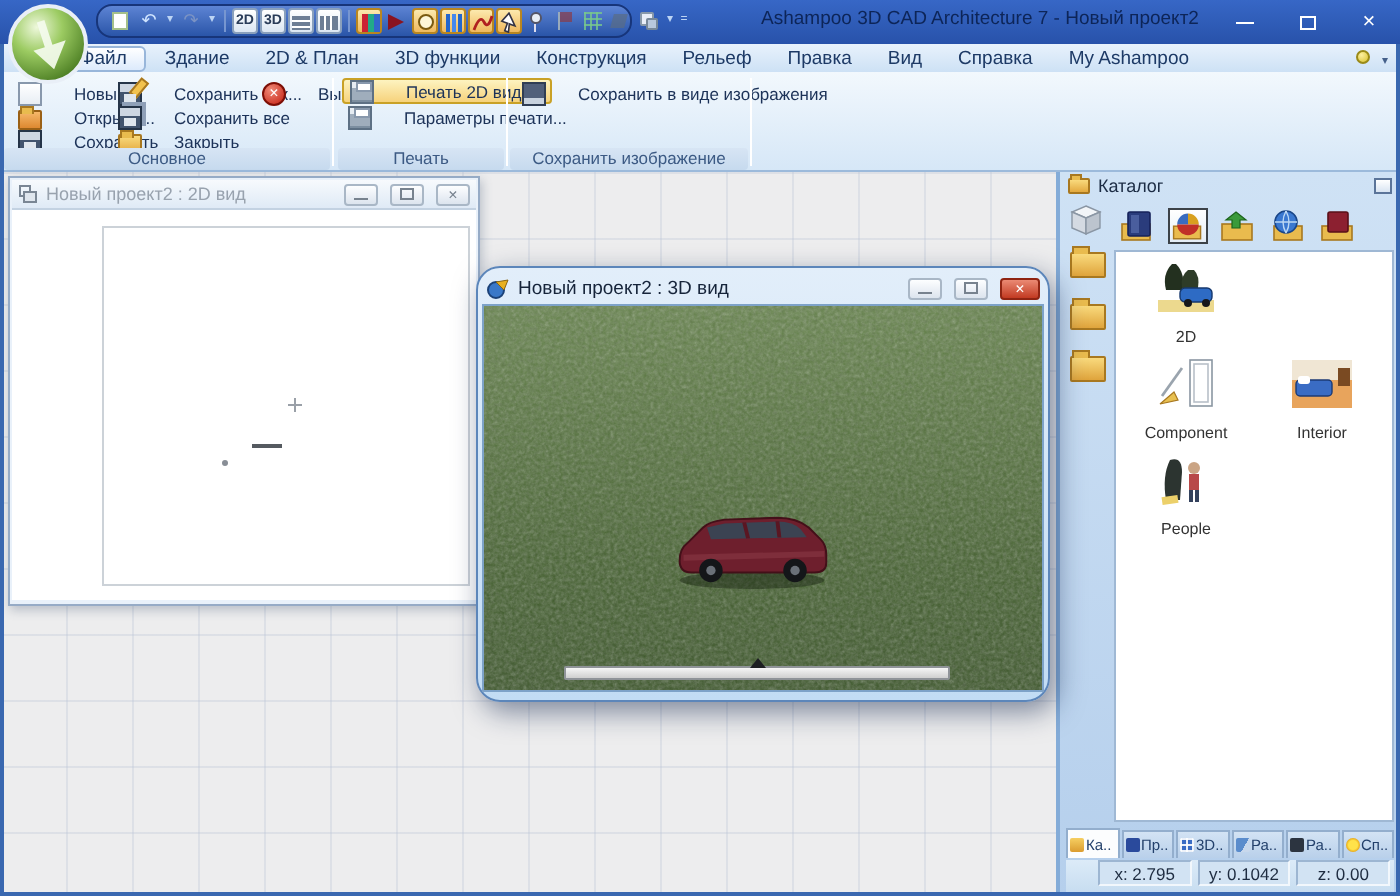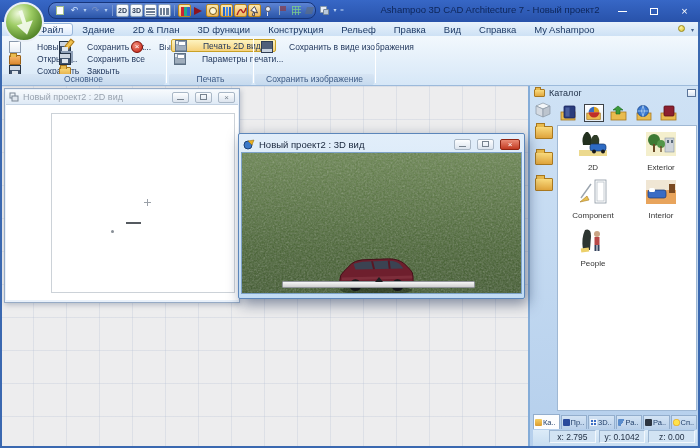--- a/index.html
+++ b/index.html
@@ -65,21 +65,21 @@
   .wbtn-sm .box{width:7px;height:6px;border:1px solid #77828e}
   .w2d-c{position:relative;height:calc(100% - 16px);background:#fff;overflow:hidden}
   .pagerect{position:absolute;left:45px;top:8px;width:184px;height:180px;border:1px solid #ccd2d8;background:#fff}
   .mk-cross{position:absolute;left:138px;top:94px;width:7px;height:7px}
   .mk-cross::before{content:"";position:absolute;left:0;top:3px;width:7px;height:1px;background:#9aa0a8}
   .mk-cross::after{content:"";position:absolute;left:3px;top:0;width:1px;height:7px;background:#9aa0a8}
   .mk-dash{position:absolute;left:120px;top:117px;width:15px;height:2px;background:#555a60}
   .mk-dot{position:absolute;left:105px;top:125px;width:3px;height:3px;background:#888e96;border-radius:50%}
 
   
-  .w3d{position:absolute;left:238px;top:47px;width:287px;height:166px;background:linear-gradient(#e2eefa,#c2dcf4);border:1px solid #5c86ba;border-radius:2px;box-shadow:3px 5px 14px rgba(15,35,75,.5);padding:2px;z-index:20}
+  .w3d{position:absolute;left:238px;top:47px;width:287px;height:218px;background:linear-gradient(#e2eefa,#c2dcf4);border:1px solid #5c86ba;border-radius:12px;box-shadow:3px 5px 14px rgba(15,35,75,.5);padding:2px;z-index:20}
   .w3d-tb{height:16px;display:flex;align-items:center;gap:4px;padding:0 2px}
   .w3d-title{font-size:9.5px;color:#16243a;flex:1;white-space:nowrap}
   .wbtn-sm.red{background:linear-gradient(#ea8a74,#c23a22);border-color:#8f2412;color:#fff;width:20px}
   .w3d-c{position:relative;height:calc(100% - 18px);border:1px solid #7da2c8;background:linear-gradient(#66834c,#44602f 70%,#3d572b);overflow:hidden}
   .grassnoise{position:absolute;left:0;top:0;width:100%;height:100%;opacity:.4}
   .car{position:absolute;left:90px;top:98px;width:88px;height:45px}
   .slider{position:absolute;left:40px;right:46px;bottom:5px;height:7px;background:linear-gradient(#f6f6f6,#cfcfcf);border:1px solid #8f9398;border-radius:1px}
   .slider .mark{position:absolute;left:50%;top:-5px;margin-left:-4px;width:0;height:0;border-left:4px solid transparent;border-right:4px solid transparent;border-bottom:5px solid #1d1f22}
 
   
@@ -393,33 +393,20 @@
         <svg class="ic" viewBox="0 0 32 28">
           <rect x="2" y="20" width="28" height="6" fill="#ecd98e"></rect>
           <path d="M9 2 Q4 7 6 15 L14 15 Q16 7 11 2 Z" fill="#23301f"></path>
           <path d="M17 5 Q13 8 14 14 L22 14 Q23 8 20 5 Z" fill="#2e3c28"></path>
           <rect x="13" y="14" width="16" height="7" rx="2.5" fill="#2e6bc4" stroke="#16386e" stroke-width="0.7"></rect>
           <circle cx="17" cy="21.5" r="2" fill="#15171a"></circle>
             <circle cx="26" cy="21.5" r="2" fill="#15171a"></circle>
         </svg>
         <div class="lb">2D</div>
       </div>
-      <div class="ci" style="left:72px;top:4px">
-        <svg class="ic" viewBox="0 0 32 28">
-          <rect x="1" y="2" width="30" height="24" fill="#f4efcd"></rect>
-          <rect x="20" y="8" width="9" height="14" fill="#cfd4da" stroke="#8a96a2" stroke-width="0.6"></rect>
-          <rect x="22" y="10" width="2" height="3" fill="#5a6a7a"></rect>
-            <rect x="26" y="10" width="2" height="3" fill="#5a6a7a"></rect>
-          <circle cx="9" cy="10" r="6" fill="#3e7a34"></circle>
-            <rect x="8" y="14" width="2" height="8" fill="#6a4a26"></rect>
-          <circle cx="16" cy="14" r="4" fill="#54964a"></circle>
-            <rect x="15.3" y="16" width="1.4" height="6" fill="#6a4a26"></rect>
-        </svg>
-        <div class="lb">Exterior</div>
-      </div>
       <div class="ci" style="left:72px;top:52px">
         <svg class="ic" viewBox="0 0 32 28">
           <rect x="1" y="2" width="30" height="24" fill="#e8a45c"></rect>
           <rect x="1" y="2" width="30" height="10" fill="#f0e6d4"></rect>
           <rect x="3" y="12" width="18" height="8" rx="2" fill="#3a6cc4" stroke="#1c3a74" stroke-width="0.7"></rect>
           <rect x="4" y="10" width="6" height="4" rx="1.5" fill="#fff"></rect>
           <rect x="24" y="6" width="6" height="9" fill="#7a4a22"></rect>
         </svg>
         <div class="lb">Interior</div>
       </div>

